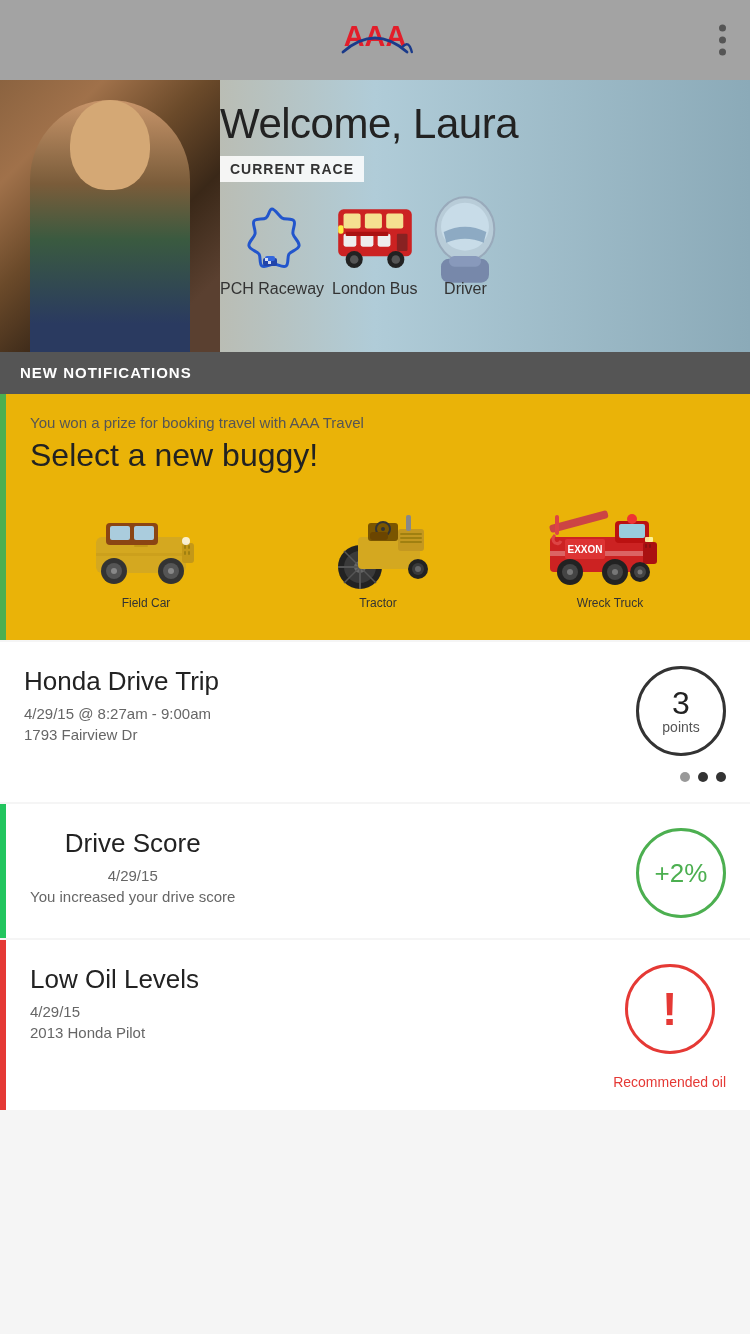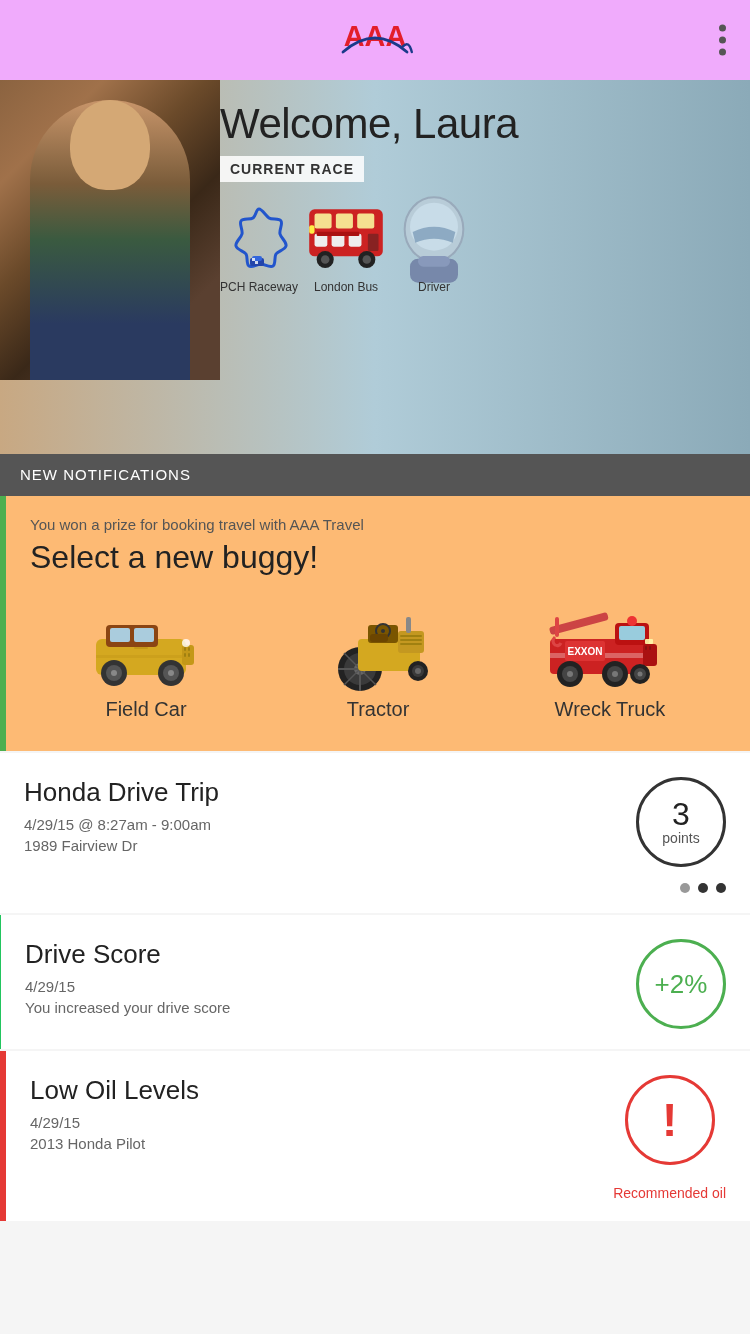--- a/index.html
+++ b/index.html
@@ -6,21 +6,21 @@
     * { margin: 0; padding: 0; box-sizing: border-box; }
     body {
       font-family: -apple-system, 'Helvetica Neue', Arial, sans-serif;
       width: 750px;
       background: #f5f5f5;
       overflow-x: hidden;
     }
 
     
     .header {
-      background: #f0abfc;
+      background: #a3a3a3;
       display: flex;
       align-items: center;
       justify-content: center;
       padding: 18px 20px;
       position: relative;
       height: 80px;
     }
     .header-logo {
       display: flex;
       align-items: center;
@@ -43,21 +43,21 @@
     .dot {
       width: 7px;
       height: 7px;
       background: #555;
       border-radius: 50%;
     }
 
     
     .hero {
       position: relative;
-      height: 374px;
+      height: 272px;
       overflow: hidden;
     }
     .hero-bg {
       position: absolute;
       top: 0; left: 0; right: 0; bottom: 0;
       background: linear-gradient(to right, #c8a882 0%, #b0ccd8 50%, #8baab8 100%);
     }
     .hero-photo {
       position: absolute;
       left: 0; top: 0;
@@ -131,40 +131,40 @@
     .pch-icon {
       position: relative;
       width: 70px;
       height: 70px;
     }
     .pch-icon svg {
       width: 70px;
       height: 70px;
     }
     .race-item-label {
-      font-size: 12px;
+      font-size: 16px;
       color: #333;
       text-align: center;
     }
 
     
     .notifications-header {
       background: #555;
       padding: 12px 20px;
     }
     .notifications-header-text {
       color: white;
       font-size: 15px;
-      font-weight: 400;
+      font-weight: 700;
       letter-spacing: 1px;
     }
 
     
     .notification-card {
-      background: #fdba74;
+      background: #eab308;
       border-left: 6px solid #4caf50;
       padding: 20px 24px;
       margin-bottom: 2px;
     }
     .notification-subtitle {
       font-size: 15px;
       color: #555;
       margin-bottom: 6px;
     }
     .notification-title {
@@ -187,21 +187,21 @@
       cursor: pointer;
     }
     .buggy-image {
       width: 130px;
       height: 90px;
       display: flex;
       align-items: center;
       justify-content: center;
     }
     .buggy-label {
-      font-size: 20px;
+      font-size: 12px;
       color: #333;
     }
 
     
     .card {
       background: white;
       padding: 24px 24px 20px;
       margin-bottom: 2px;
       display: flex;
       align-items: flex-start;
@@ -260,21 +260,22 @@
       height: 10px;
       border-radius: 50%;
       background: #999;
     }
     .page-dot.active {
       background: #333;
     }
 
     
     .card-green {
-      border-left: 1px solid #22c55e;
+      border-left: 6px solid #22c55e;
+      text-align: center;
     }
     .score-circle {
       width: 90px;
       height: 90px;
       border-radius: 50%;
       border: 3px solid #4caf50;
       display: flex;
       align-items: center;
       justify-content: center;
     }
@@ -527,21 +528,21 @@
       <span class="buggy-label">Wreck Truck</span>
     </div>
 
   </div>
 </div>
 
 <div class="card">
   <div class="card-left">
     <div class="card-title">Honda Drive Trip</div>
     <div class="card-date">4/29/15 @ 8:27am - 9:00am</div>
-    <div class="card-location">1989 Fairview Dr</div>
+    <div class="card-location">1793 Fairview Dr</div>
   </div>
   <div class="card-right">
     <div class="points-circle">
       <span class="points-number">3</span>
       <span class="points-label">points</span>
     </div>
     <div class="pagination-dots">
       <div class="page-dot"></div>
       <div class="page-dot active"></div>
       <div class="page-dot active"></div>

